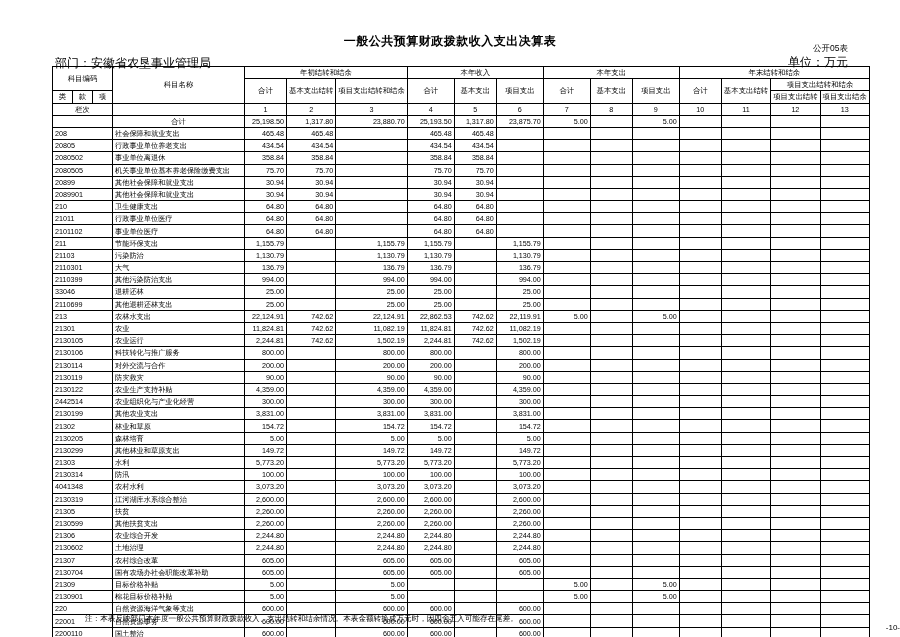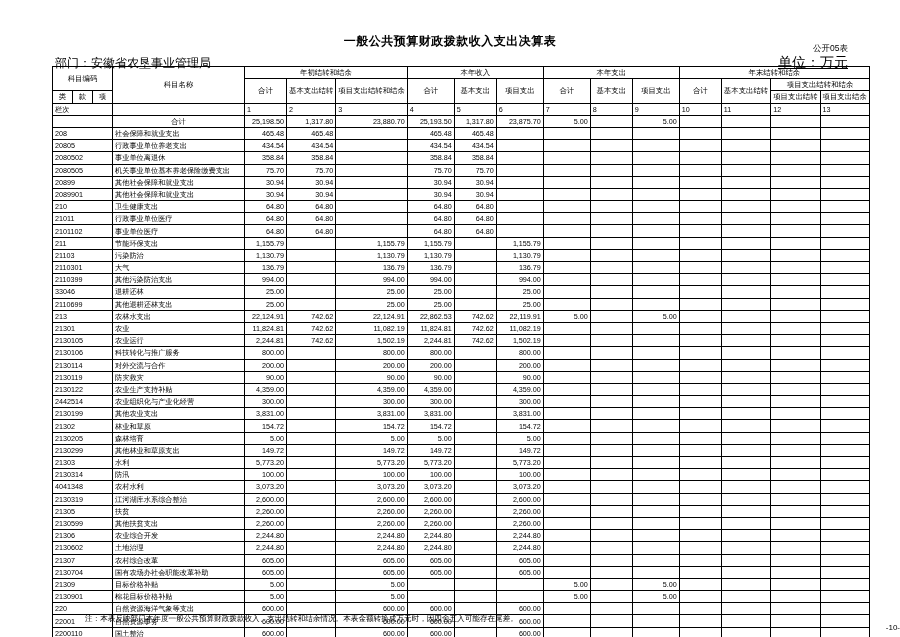--- a/index.html
+++ b/index.html
@@ -25,22 +25,21 @@
     letter-spacing:0.5px;
   }
   .form-code{
     position:absolute;
     top:43px;right:52px;
     font-size:8.5px;
   }
   .unit{
     position:absolute;
     top:54px;right:52px;
-    font-size:14px;
-    text-decoration:underline;
+    font-size:12px;
   }
   .dept{
     position:absolute;
     top:55px;left:55px;
     font-size:12px;
   }
   table.main{
     position:absolute;
     top:66px;left:52px;
     border-collapse:collapse;
@@ -55,21 +54,21 @@
     overflow:hidden;
     white-space:nowrap;
     font-weight:normal;
   }
   .hdr{
     text-align:center;
     font-size:7.4px;
     font-weight:normal;
   }
   .num{ text-align:right; padding-right:3px; }
-  .ctr{ text-align:left; }
+  .ctr{ text-align:center; }
   .lft{ text-align:left; padding-left:3px; }
   .note{
     position:absolute;
     top:614px;left:55px;
     font-size:7.6px;
     padding-left:30px;
   }
   .pageno{
     position:absolute;
     top:623px;left:0;width:900px;

